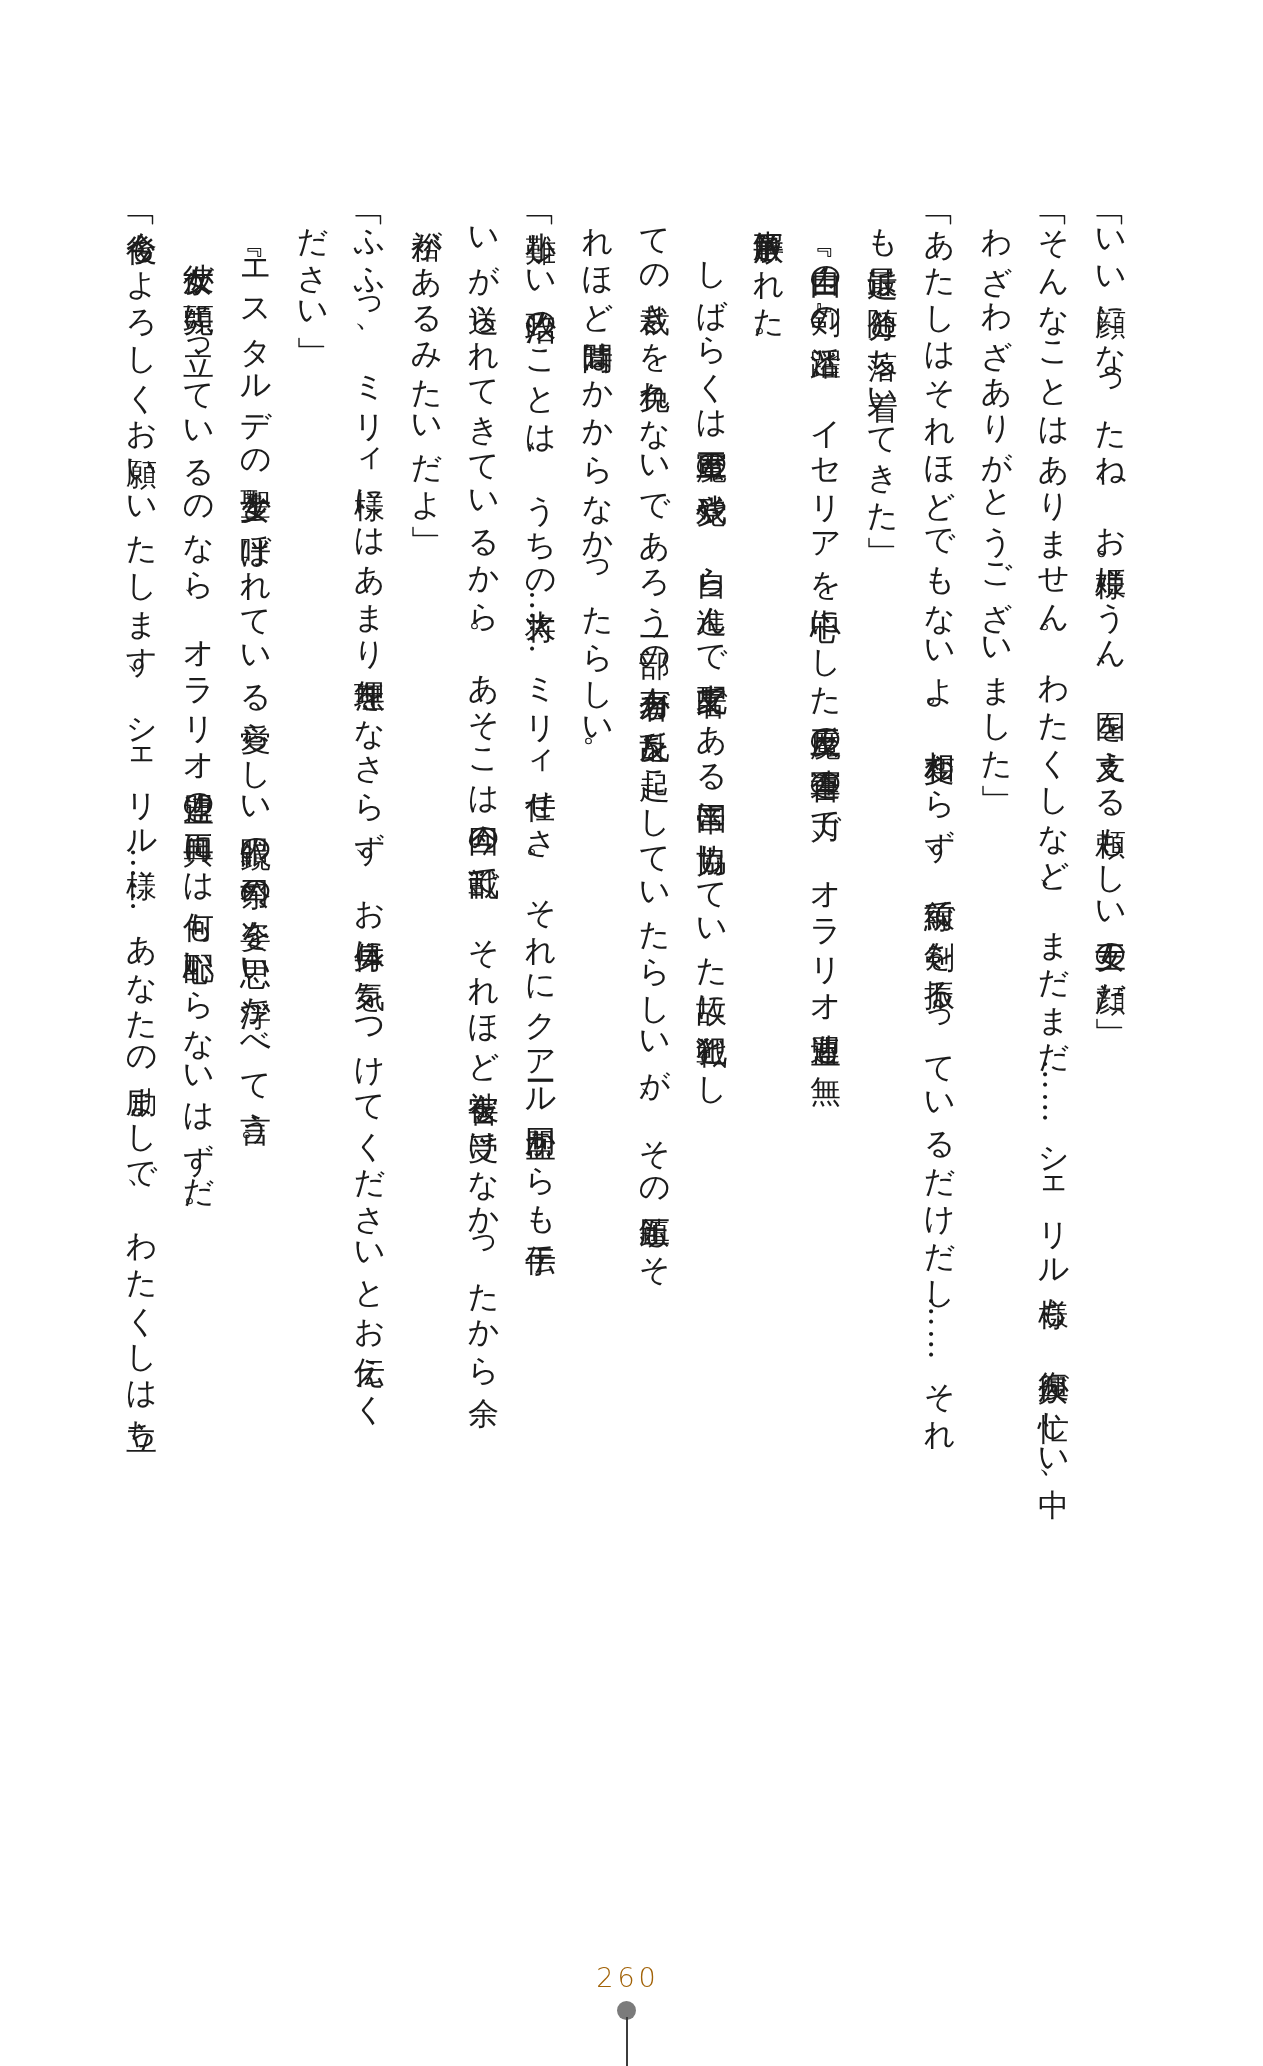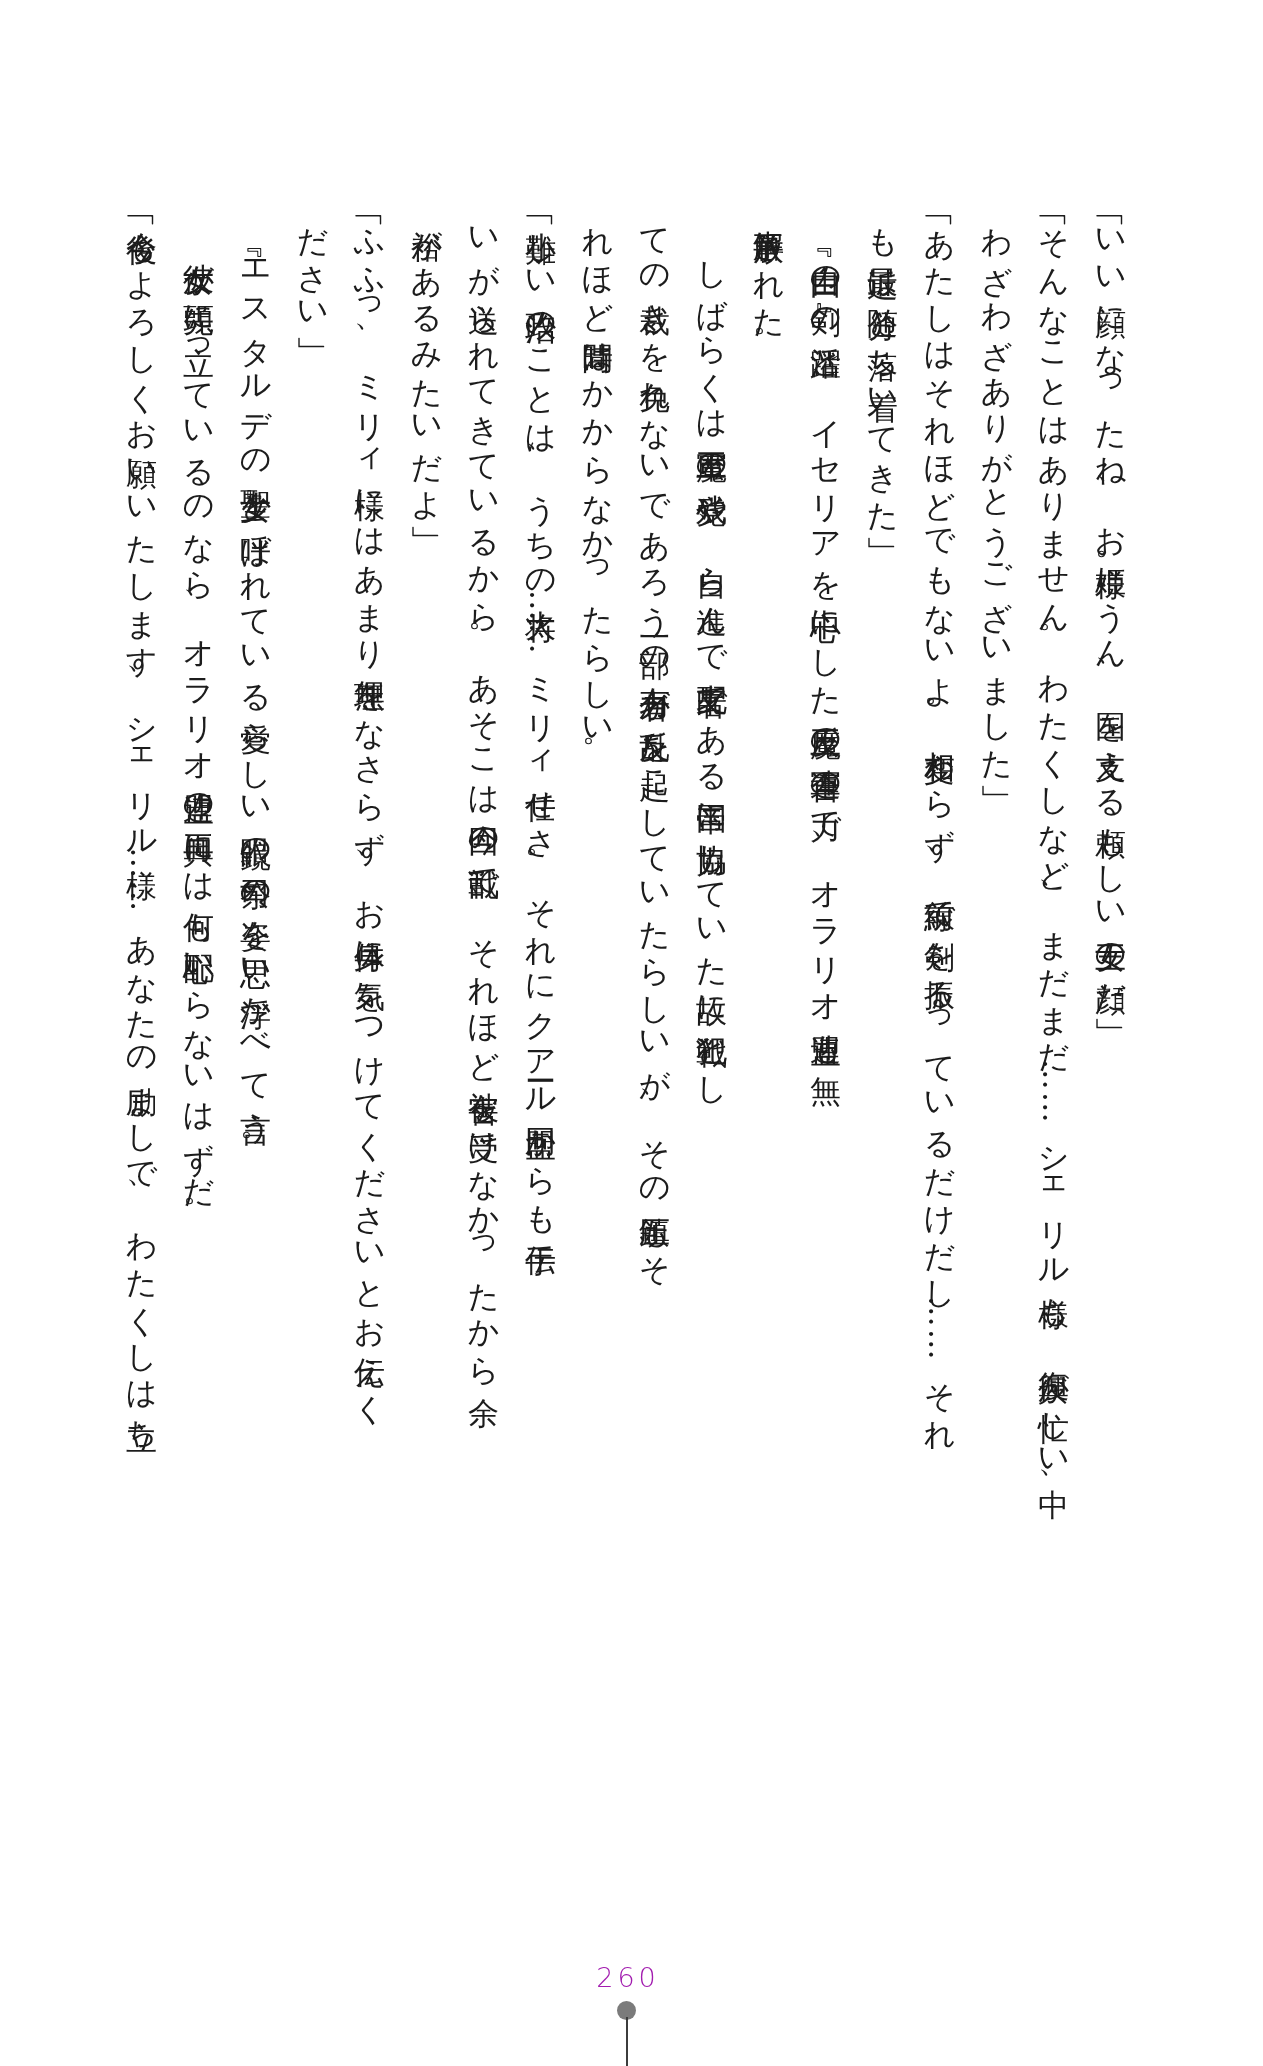--- a/index.html
+++ b/index.html
@@ -38,21 +38,21 @@
   .folio {
     position: absolute;
     top: 1962px;
     left: 563px;
     width: 130px;
     text-align: center;
     font-family: "DejaVu Sans", "Liberation Sans", sans-serif;
     font-weight: 300;
     font-size: 27px;
     letter-spacing: 4px;
-    color: #a21caf;
+    color: #a16207;
   }
   .orn-circle {
     position: absolute;
     left: 617px;
     top: 2001px;
     width: 19px;
     height: 19px;
     border-radius: 50%;
     background: #7b7b7b;
   }

